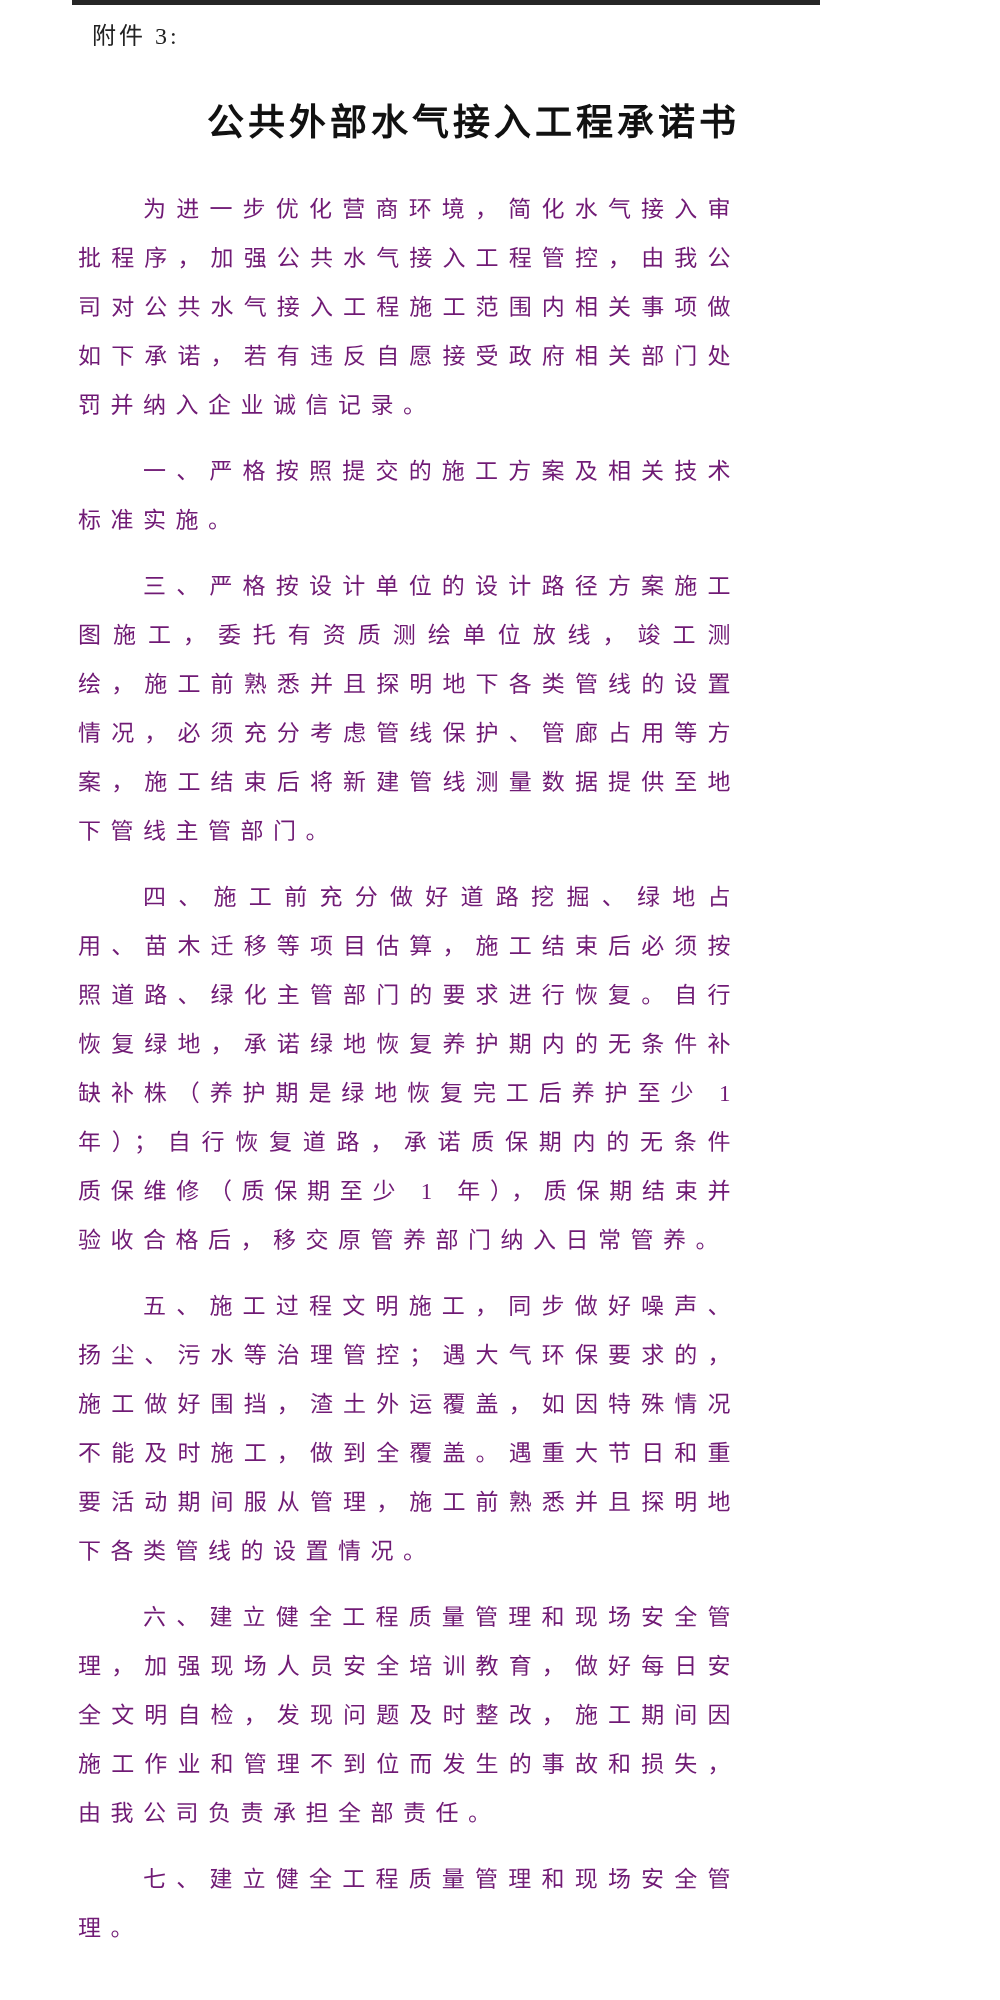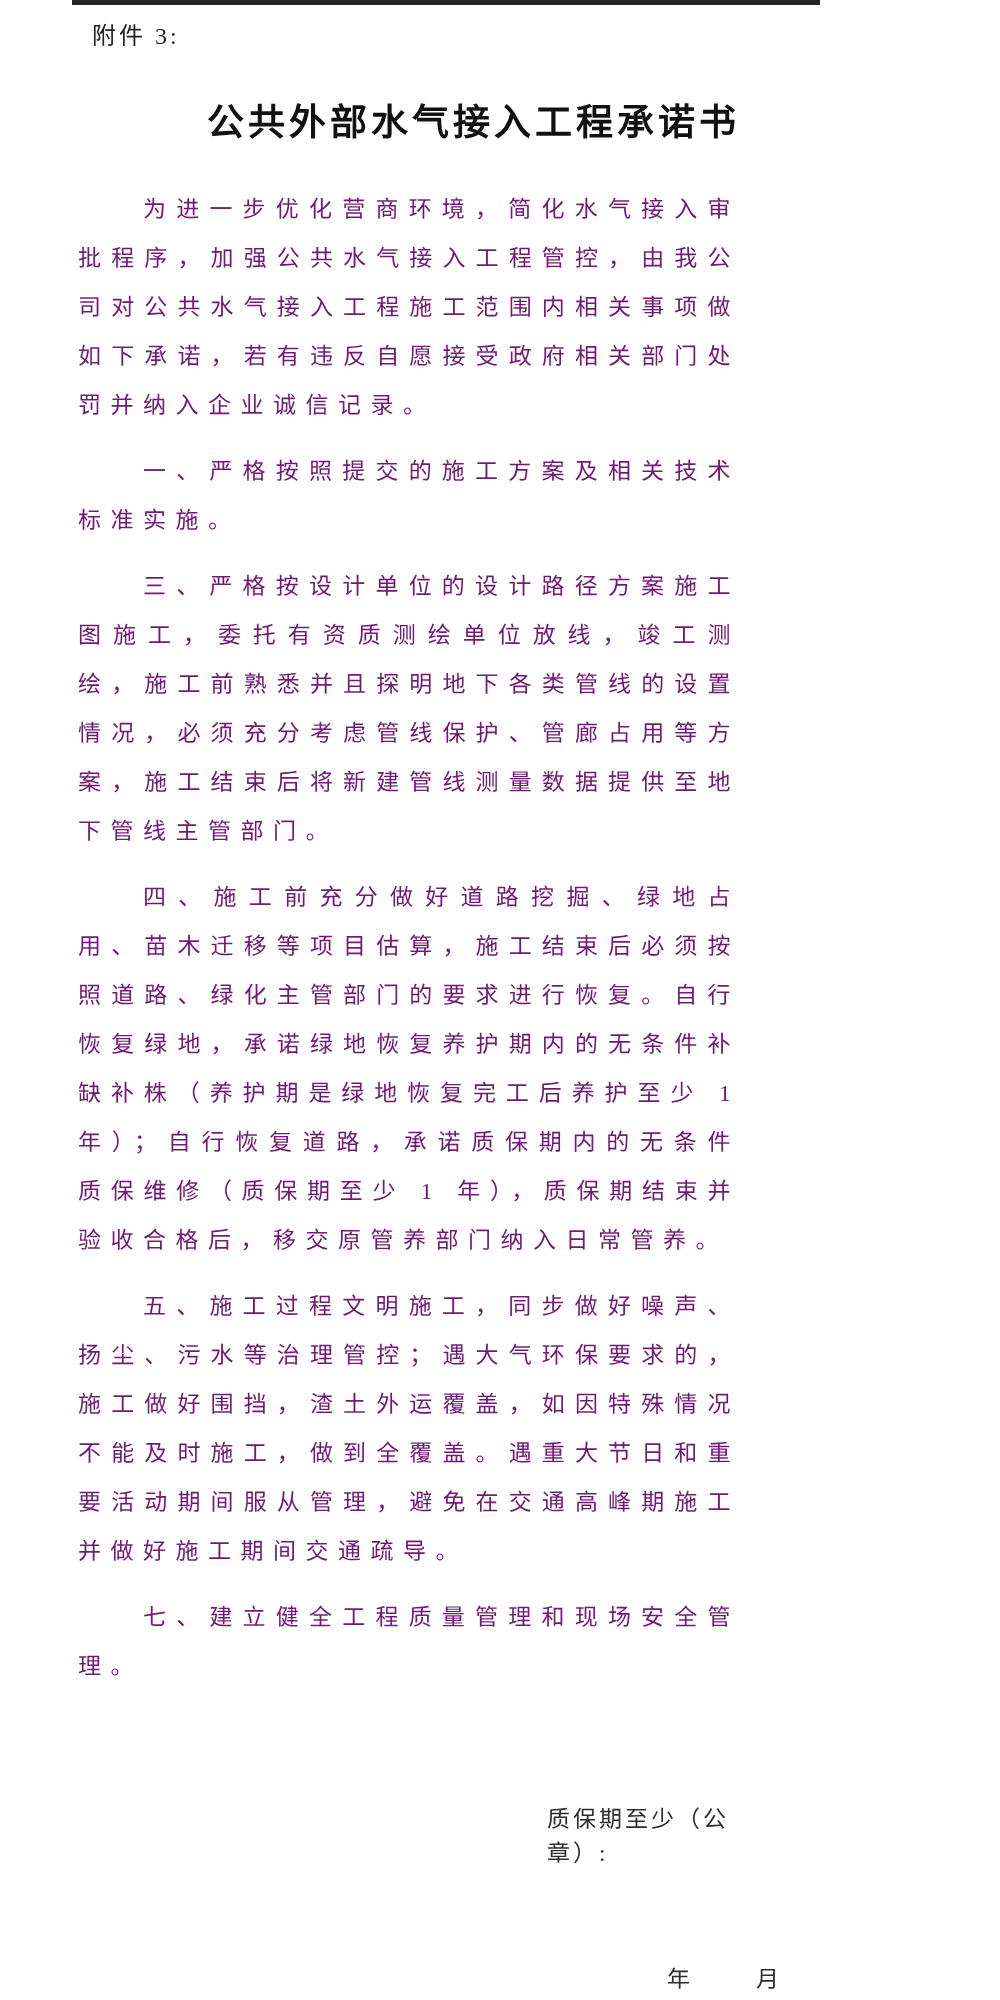--- a/index.html
+++ b/index.html
@@ -84,21 +84,22 @@
 <div class="page">
   <div class="scan-bar"></div>
   <div class="doc">
     <div class="attachment">附件 3:</div>
     <h1 class="title">公共外部水气接入工程承诺书</h1>
     <div class="body">
       <p>为进一步优化营商环境，简化水气接入审批程序，加强公共水气接入工程管控，由我公司对公共水气接入工程施工范围内相关事项做如下承诺，若有违反自愿接受政府相关部门处罚并纳入企业诚信记录。</p>
       <p>一、严格按照提交的施工方案及相关技术标准实施。</p>
       <p>三、严格按设计单位的设计路径方案施工图施工，委托有资质测绘单位放线，竣工测绘，施工前熟悉并且探明地下各类管线的设置情况，必须充分考虑管线保护、管廊占用等方案，施工结束后将新建管线测量数据提供至地下管线主管部门。</p>
       <p>四、施工前充分做好道路挖掘、绿地占用、苗木迁移等项目估算，施工结束后必须按照道路、绿化主管部门的要求进行恢复。自行恢复绿地，承诺绿地恢复养护期内的无条件补缺补株（养护期是绿地恢复完工后养护至少 1 年）；自行恢复道路，承诺质保期内的无条件质保维修（质保期至少 1 年），质保期结束并验收合格后，移交原管养部门纳入日常管养。</p>
-      <p>五、施工过程文明施工，同步做好噪声、扬尘、污水等治理管控；遇大气环保要求的，施工做好围挡，渣土外运覆盖，如因特殊情况不能及时施工，做到全覆盖。遇重大节日和重要活动期间服从管理，避免在交通高峰期施工并做好施工期间交通疏导。</p>
+      <p>五、施工过程文明施工，同步做好噪声、扬尘、污水等治理管控；遇大气环保要求的，施工做好围挡，渣土外运覆盖，如因特殊情况不能及时施工，做到全覆盖。遇重大节日和重要活动期间服从管理，施工前熟悉并且探明地下各类管线的设置情况。</p>
+      <p>六、建立健全工程质量管理和现场安全管理，加强现场人员安全培训教育，做好每日安全文明自检，发现问题及时整改，施工期间因施工作业和管理不到位而发生的事故和损失，由我公司负责承担全部责任。</p>
       <p>七、建立健全工程质量管理和现场安全管理。</p>
     </div>
     <div class="signature">质保期至少（公章）:</div>
     <div class="date-row">
       <span>年</span>
       <span>月</span>
       <span>日</span>
     </div>
   </div>
 </div>

